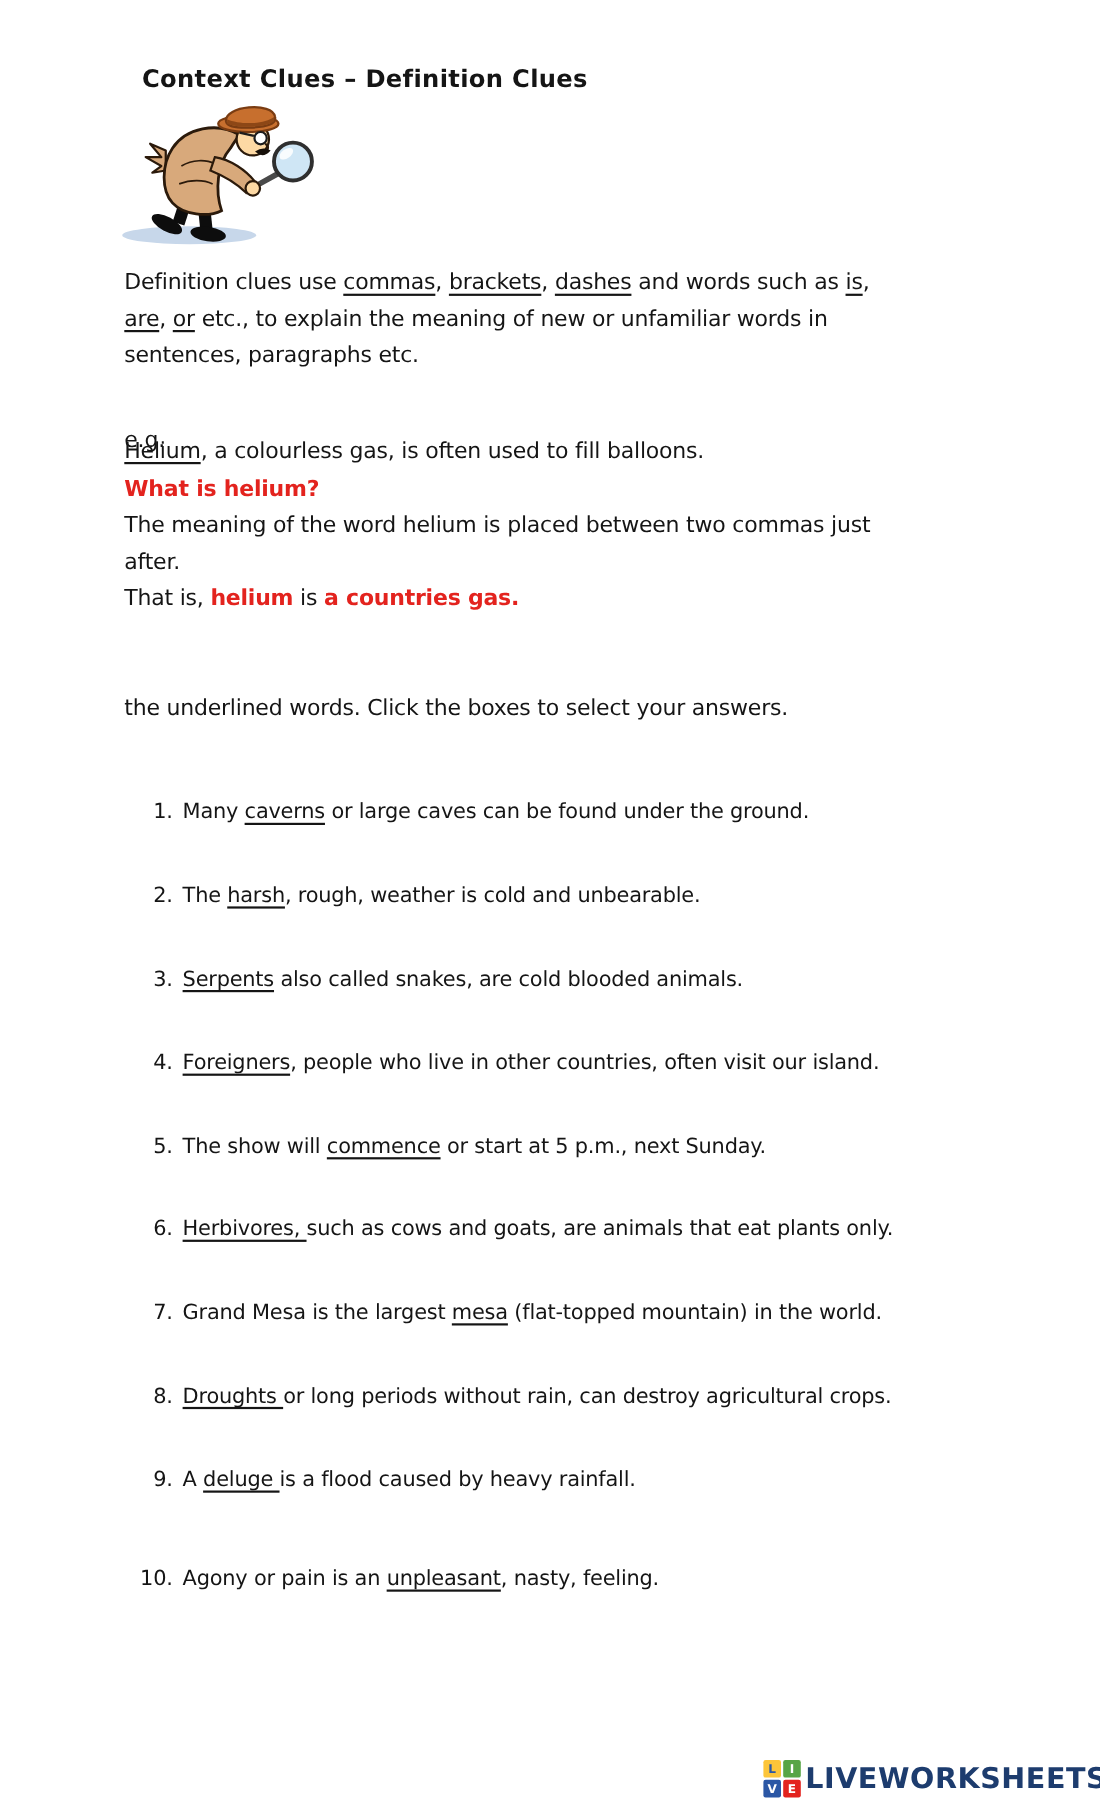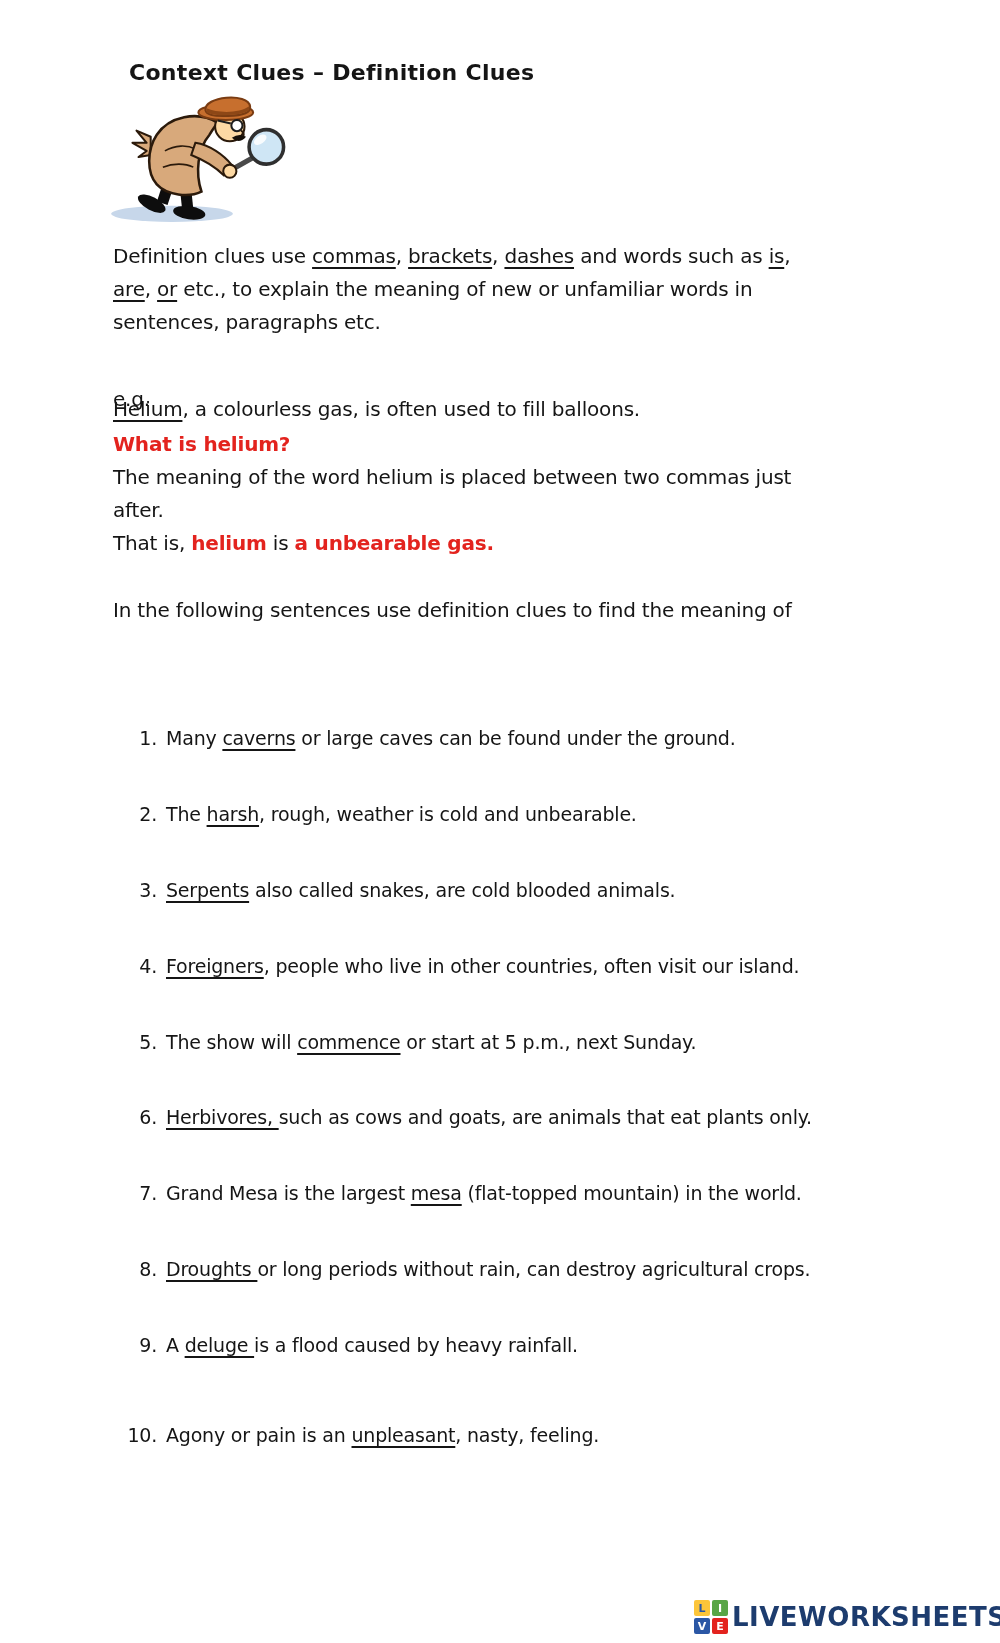--- a/index.html
+++ b/index.html
@@ -93,23 +93,23 @@
     <line x1="123" y1="39" x2="110" y2="36" stroke="#1d1d1d" stroke-width="2"></line>
     <circle cx="129" cy="41" r="5.5" fill="#ffffff" stroke="#1d1d1d" stroke-width="2"></circle>
   </svg>
 
   <p class="abs para p-intro"><span>Definition clues use </span><span class="u">commas</span><span>, </span><span class="u">brackets</span><span>, </span><span class="u">dashes</span><span> and words such as </span><span class="u">is</span><span>,</span><br><span class="u">are</span><span>, </span><span class="u">or</span><span> etc., to explain the meaning of new or unfamiliar words in</span><br><span>sentences, paragraphs etc.</span></p>
 
   <p class="abs para p-eg">e.g.</p>
   <p class="abs para p-helium"><span class="u">Helium</span><span>, a colourless gas, is often used to fill balloons.</span></p>
   <p class="abs para p-question"><span class="red">What is helium?</span></p>
   <p class="abs para p-expl"><span>The meaning of the word helium is placed between two commas just</span><br><span>after.</span></p>
-  <p class="abs para p-thatis"><span>That is, </span><span class="red">helium</span><span> is </span><span class="red">a unbearable gas.</span></p>
+  <p class="abs para p-thatis"><span>That is, </span><span class="red">helium</span><span> is </span><span class="red">a countries gas.</span></p>
 
-  <p class="abs para p-instr"><span>In the following sentences use definition clues to find the meaning of</span><br></p>
+  <p class="abs para p-instr"><br><span>the underlined words. Click the boxes to select your answers.</span></p>
 
   <div class="abs sentence s1">
     <span class="num">1.</span>
     <span class="txt"><span>Many </span><span class="u">caverns</span><span> or large caves can be found under the ground.</span></span>
   </div>
   <div class="abs sentence s2">
     <span class="num">2.</span>
     <span class="txt"><span>The </span><span class="u">harsh</span><span>, rough, weather is cold and unbearable.</span></span>
   </div>
   <div class="abs sentence s3">

